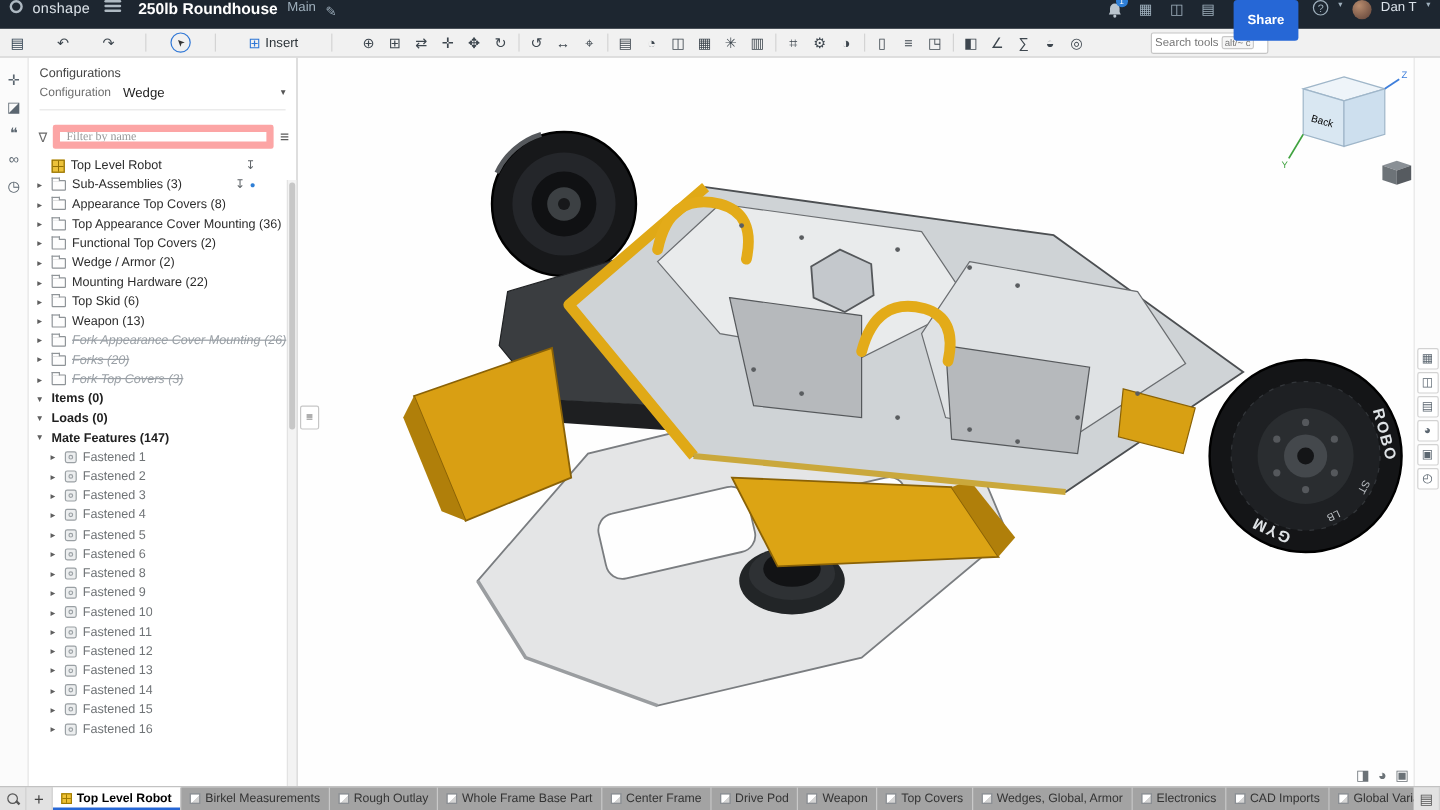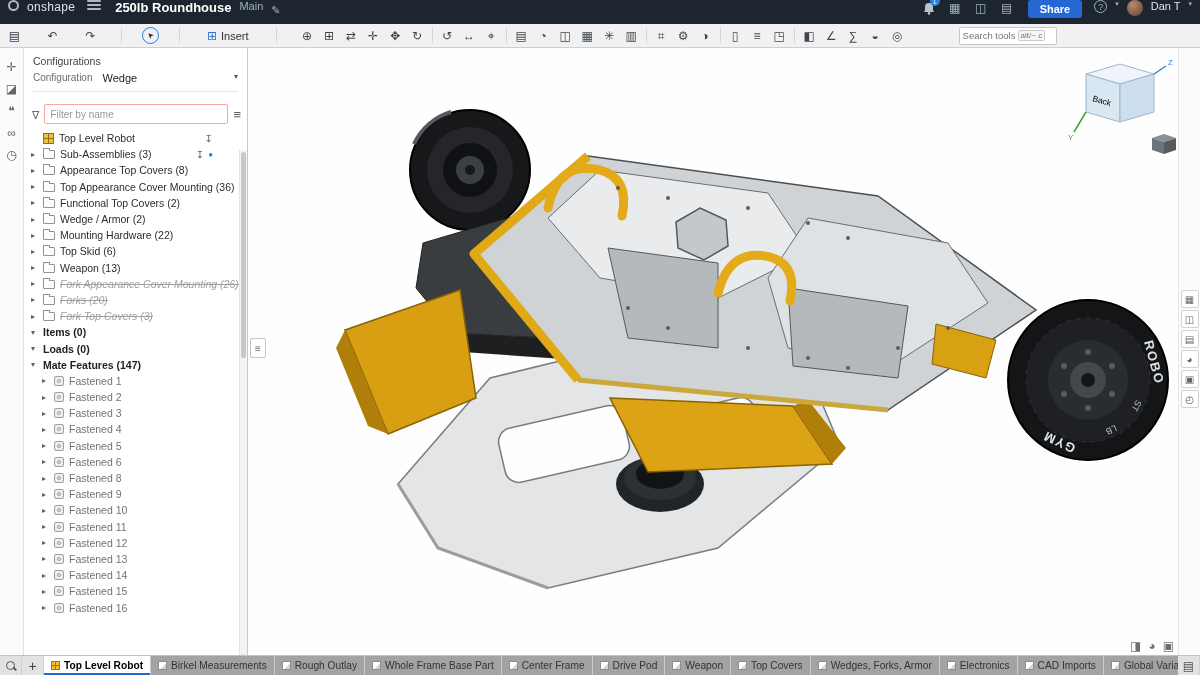--- a/index.html
+++ b/index.html
@@ -15,21 +15,21 @@
 .hamburger i{height:2px;background:#aeb9c2;border-radius:1px}
 .doc-title{font-size:13px;font-weight:bold;color:#fff;margin-left:2px;white-space:nowrap}
 .branch{font-size:11px;color:#9fb0bd}
 .edit-ic::before{content:"✎";font-size:11px;color:#9fb0bd}
 .top-spacer{flex:1}
 .bell-wrap{position:relative;width:18px;height:16px;display:flex;align-items:center;justify-content:center}
 .badge{position:absolute;top:-4px;right:-2px;min-width:10px;height:10px;border-radius:5px;background:#2f7fd6;
   color:#fff;font-size:7px;font-style:normal;display:flex;align-items:center;justify-content:center;padding:0 2px}
 .top-ic{width:18px;height:16px;display:flex;align-items:center;justify-content:center;color:#9fb0bd;font-size:12px}
 .g-grid::before{content:"▦"}.g-panes::before{content:"◫"}.g-rows::before{content:"▤"}
-.share{height:18px;padding:0 12px;border:none;border-radius:3px;background:#2667d6;color:#fff;
+.share{height:34px;padding:0 12px;border:none;border-radius:3px;background:#2667d6;color:#fff;
   font-size:11px;font-weight:bold;font-family:inherit;margin:0 4px}
 .help-circle{width:13px;height:13px;border:1.5px solid #9fb0bd;border-radius:50%;color:#9fb0bd;
   font-size:9px;display:flex;align-items:center;justify-content:center}
 .help-circle::before{content:"?"}
 .caret{font-size:7px;color:#9fb0bd}
 .avatar{width:16px;height:16px;border-radius:50%;background:radial-gradient(circle at 35% 30%,#b78b6d,#5d4037);flex:none}
 .user-name{font-size:11px;color:#dbe3ea;white-space:nowrap}
 
 
 .toolbar{position:absolute;top:24px;left:0;right:0;height:24px;background:#f1f1f1;border-bottom:1px solid #cfcfcf;
@@ -58,22 +58,22 @@
 
 .left-panel{position:absolute;left:24px;top:48px;bottom:20px;width:224px;background:#fff;
   border-right:1px solid #c9c9c9;z-index:20;display:flex;flex-direction:column}
 .config-title{font-size:10.5px;color:#444;margin:7px 0 5px 9px}
 .config-row{display:flex;align-items:flex-start;margin:0 9px 8px 9px;border-bottom:1px solid #e6e6e6;padding-bottom:7px}
 .config-label{font-size:10px;color:#6e6e6e}
 .config-value{font-size:11px;color:#1f1f1f;margin-left:10px}
 .config-row .dcaret{margin-left:auto;font-size:8px;color:#555}
 .filter-row{display:flex;align-items:center;gap:5px;margin:4px 6px 6px 8px}
 .funnel::before{content:"∇";font-size:11px;color:#6b6b6b}
-.filter-row input{flex:1;height:20px;border:1px solid #fca5a5;border-radius:2px;font-size:10px;
-  font-family:Liberation Sans, sans-serif;padding:0 5px;color:#333;outline:none}
+.filter-row input{flex:1;height:20px;border:6px solid #fca5a5;border-radius:2px;font-size:10px;
+  font-family:Liberation Serif, serif;padding:0 5px;color:#333;outline:none}
 .filter-row input::placeholder{color:#9a9a9a}
 .listic::before{content:"≡";font-size:13px;color:#5c5c5c}
 .inst-header{display:flex;align-items:center;padding:2px 8px 3px 8px;font-size:11px;font-weight:bold;color:#222}
 .hdr-ic{margin-left:auto}
 .hdr-ic::before{content:"◫";font-size:11px;color:#5c6артех670;color:#5c6670}
 .tree-scroll{flex:1;overflow:hidden;position:relative;padding-bottom:2px}
 .tree-row{height:16.2px;display:flex;align-items:center;gap:5px;font-size:10.5px;color:#2c2c2c;white-space:nowrap}
 .chev{width:10px;flex:none;text-align:center;font-size:8px;color:#5f5f5f}
 .tlabel,.slabel,.mlabel{overflow:hidden;text-overflow:ellipsis}
 .tree-row.suppressed .tlabel{color:#9aa0a6;font-style:italic;text-decoration:line-through}
@@ -552,21 +552,21 @@
       <div class="tab">
         <span class="ticon part"></span>
         <span class="tab-label">Weapon</span>
       </div>
       <div class="tab">
         <span class="ticon part"></span>
         <span class="tab-label">Top Covers</span>
       </div>
       <div class="tab">
         <span class="ticon part"></span>
-        <span class="tab-label">Wedges, Forks, Armor</span>
+        <span class="tab-label">Wedges, Global, Armor</span>
       </div>
       <div class="tab">
         <span class="ticon part"></span>
         <span class="tab-label">Electronics</span>
       </div>
       <div class="tab">
         <span class="ticon part"></span>
         <span class="tab-label">CAD Imports</span>
       </div>
       <div class="tab">

